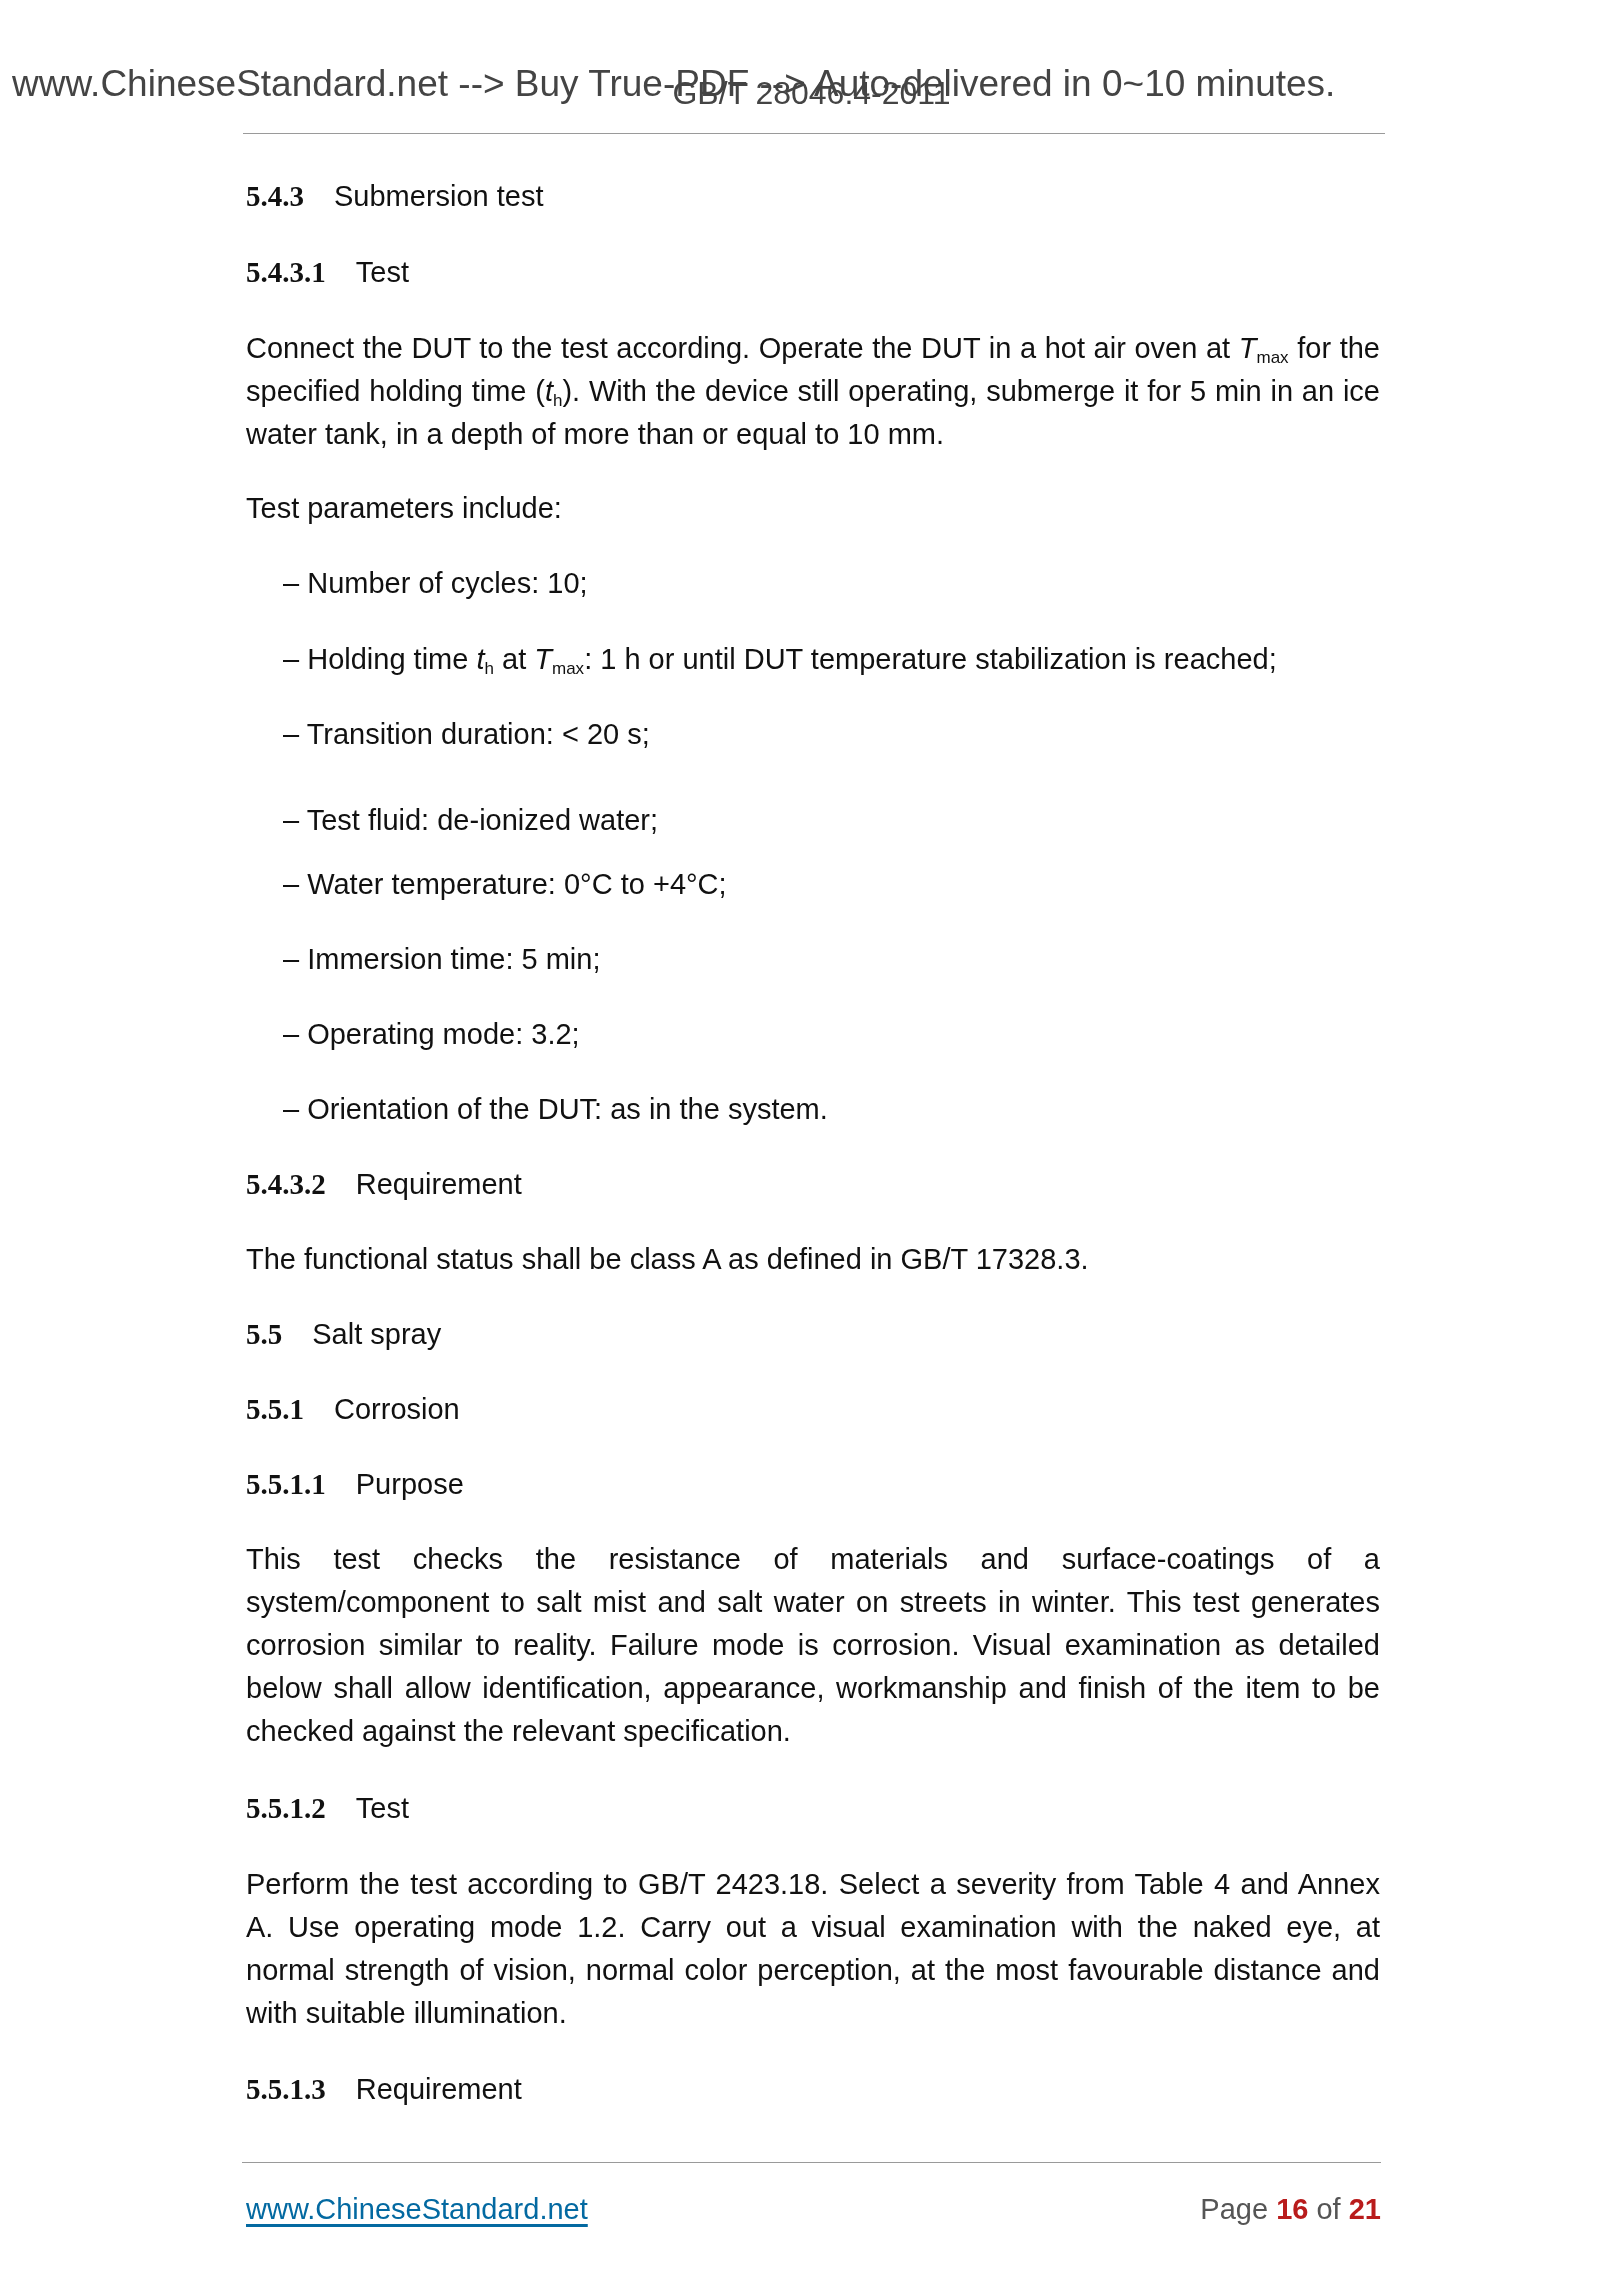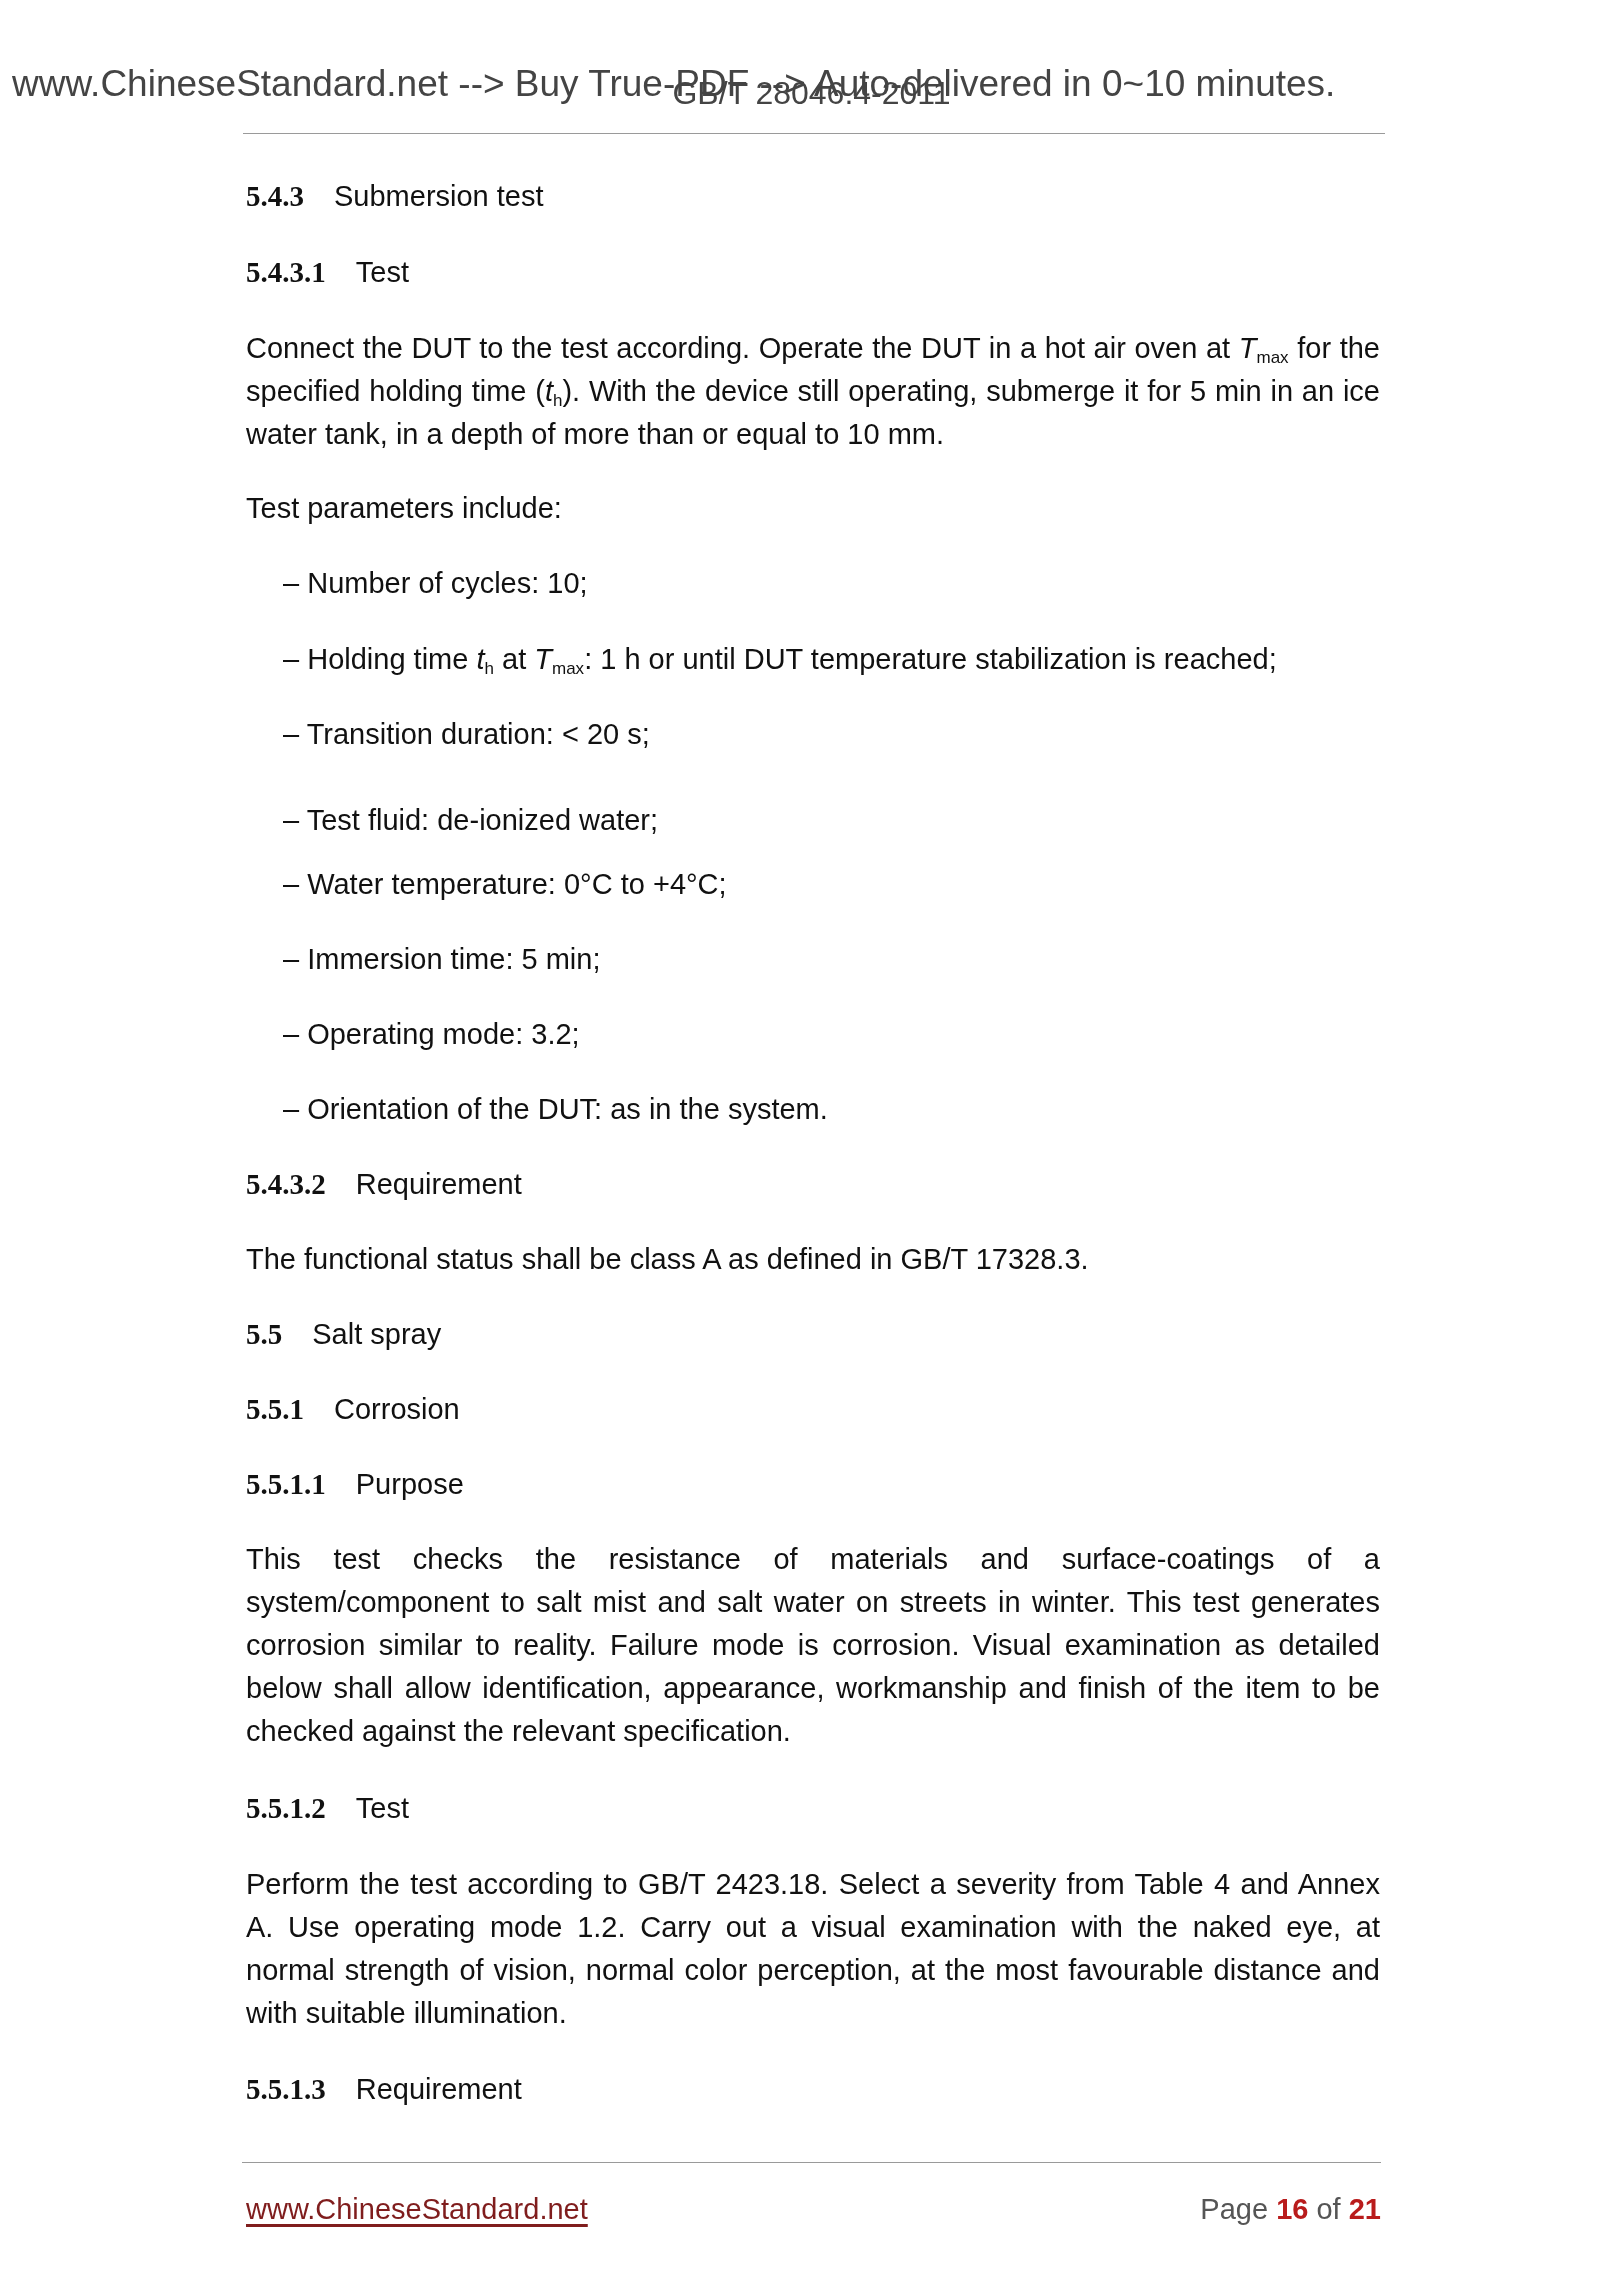--- a/index.html
+++ b/index.html
@@ -14,21 +14,21 @@
   .hr-bottom { position: absolute; left: 242px; width: 1139px; top: 2162px; height: 0;
                border-top: 1.7px solid #9a9a9a; }
   .content { position: absolute; left: 246px; top: 0; width: 1134px; font-size: 29px; }
   .line { position: absolute; left: 0; white-space: nowrap; line-height: 1; }
   .h .num { font-weight: bold; display: inline-block; font-family: Liberation Serif, serif; }
   .h .title { margin-left: 30px; }
   .para { position: absolute; left: 0; width: 1134px; line-height: 43px; text-align: justify; }
   .bullet { position: absolute; left: 37px; white-space: nowrap; line-height: 1; }
   i.sym { font-style: italic; }
   sub { font-size: 17px; vertical-align: -5px; line-height: 0; }
-  .footer-link { position: absolute; left: 246px; top: 2193px; font-size: 29px; color: #7f1d1d;
+  .footer-link { position: absolute; left: 246px; top: 2193px; font-size: 29px; color: #0369a1;
                  text-decoration: underline; text-decoration-thickness: 2.5px; text-underline-offset: 5px; }
   .footer-page { position: absolute; right: 242px; top: 2193px; font-size: 29px; color: #555555; }
   .footer-page b { color: #b91c1c; }
 </style>
 </head>
 <body>
 
 <div class="banner">www.ChineseStandard.net --&gt; Buy True-PDF --&gt; Auto-delivered in 0~10 minutes.</div>
 <div class="banner-doc">GB/T 28046.4-2011</div>
 <div class="hr-top"></div>

